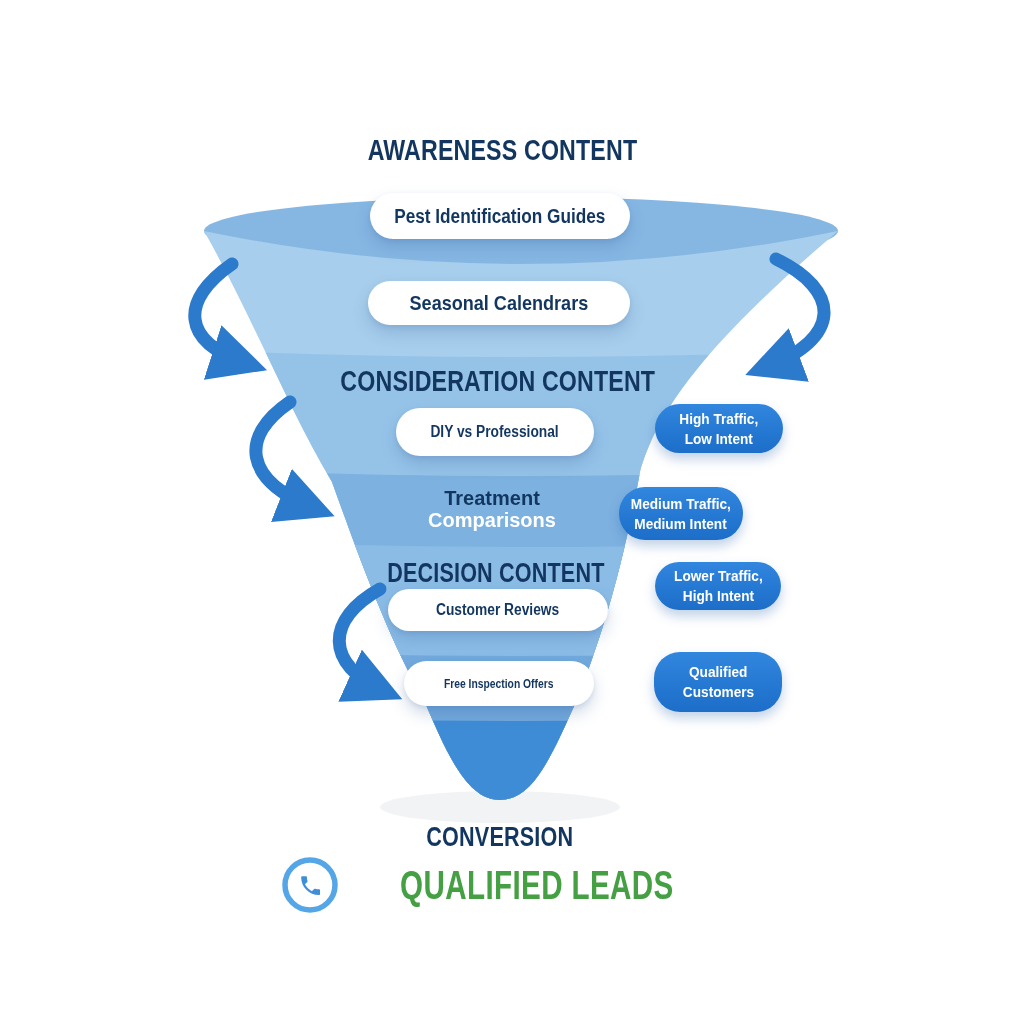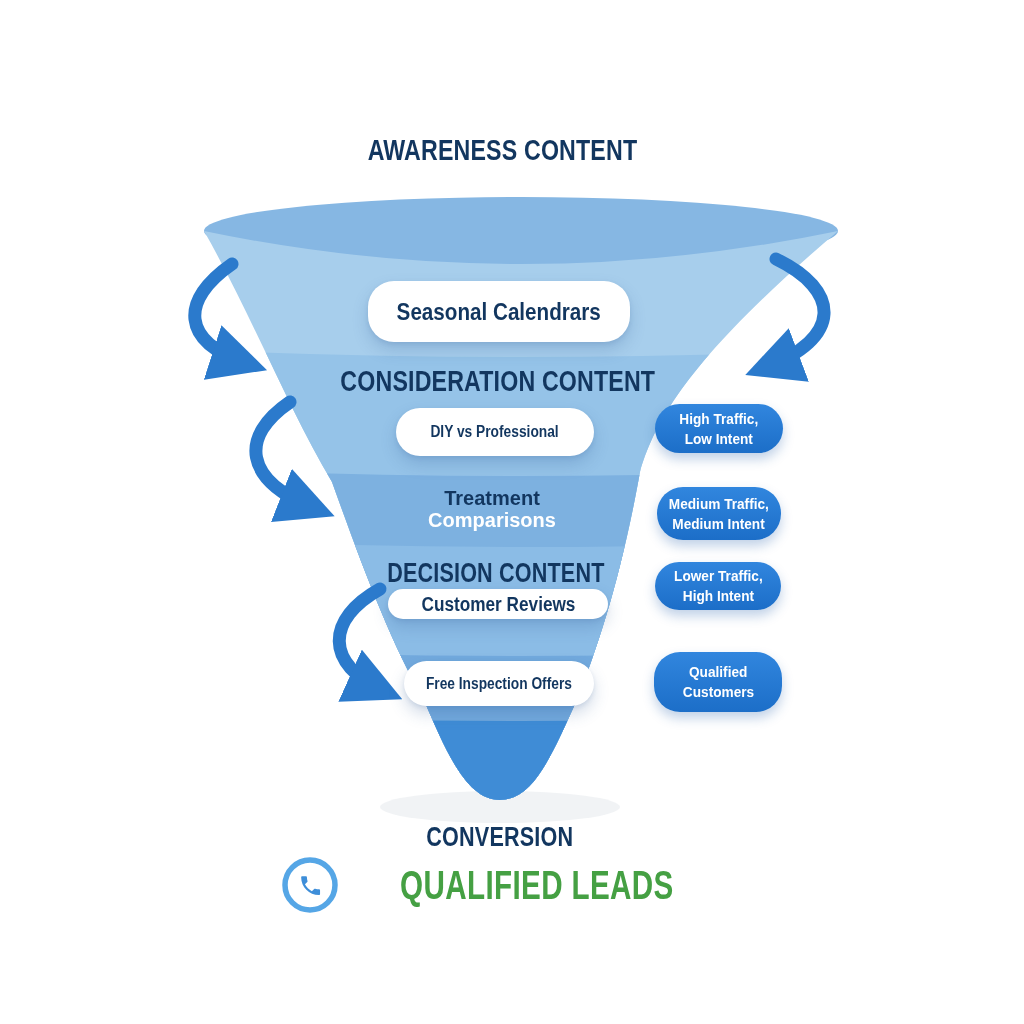--- a/index.html
+++ b/index.html
@@ -102,48 +102,51 @@
   </div>
 
   <div class="heading" style="top:546px;left:-16px;font-size:27px;">
     <span class="squish">DECISION CONTENT</span>
   </div>
 
   <div class="heading" style="top:810px;left:-12px;font-size:27px;">
     <span class="squish">CONVERSION</span>
   </div>
 
+  <div class="pill" style="left:370px;top:181px;width:260px;height:46px;font-size:20px;">
+    <span class="squish">Pest Identification Guides</span>
+  </div>
 
-  <div class="pill" style="left:368px;top:269px;width:262px;height:61px;font-size:24px;">
+  <div class="pill" style="left:368px;top:269px;width:262px;height:44px;font-size:21px;">
     <span class="squish">Seasonal Calendrars</span>
   </div>
 
   <div class="pill" style="left:396px;top:396px;width:198px;height:48px;font-size:16px;">
     <span class="squish">DIY vs Professional</span>
   </div>
 
   <div class="treatment" style="top:475px;left:-20px;">
     <div class="l1">Treatment</div>
     <div class="l2">Comparisons</div>
   </div>
 
-  <div class="pill" style="left:388px;top:577px;width:220px;height:30px;font-size:20px;">
+  <div class="pill" style="left:388px;top:577px;width:220px;height:42px;font-size:16px;">
     <span class="squish">Customer Reviews</span>
   </div>
 
-  <div class="pill" style="left:404px;top:649px;width:190px;height:45px;font-size:16px;">
+  <div class="pill" style="left:404px;top:649px;width:190px;height:45px;font-size:12px;">
     <span class="squish">Free Inspection Offers</span>
   </div>
 
   <div class="badge" style="left:655px;top:392px;width:128px;height:49px;">
     <span class="squish">High Traffic,</span>
     <span class="squish">Low Intent</span>
   </div>
 
-  <div class="badge" style="left:657px;top:475px;width:124px;height:53px;">
+  <div class="badge" style="left:619px;top:475px;width:124px;height:53px;">
     <span class="squish">Medium Traffic,</span>
     <span class="squish">Medium Intent</span>
   </div>
 
   <div class="badge" style="left:655px;top:550px;width:126px;height:48px;">
     <span class="squish">Lower Traffic,</span>
     <span class="squish">High Intent</span>
   </div>
 
   <div class="badge" style="left:654px;top:640px;width:128px;height:60px;">

